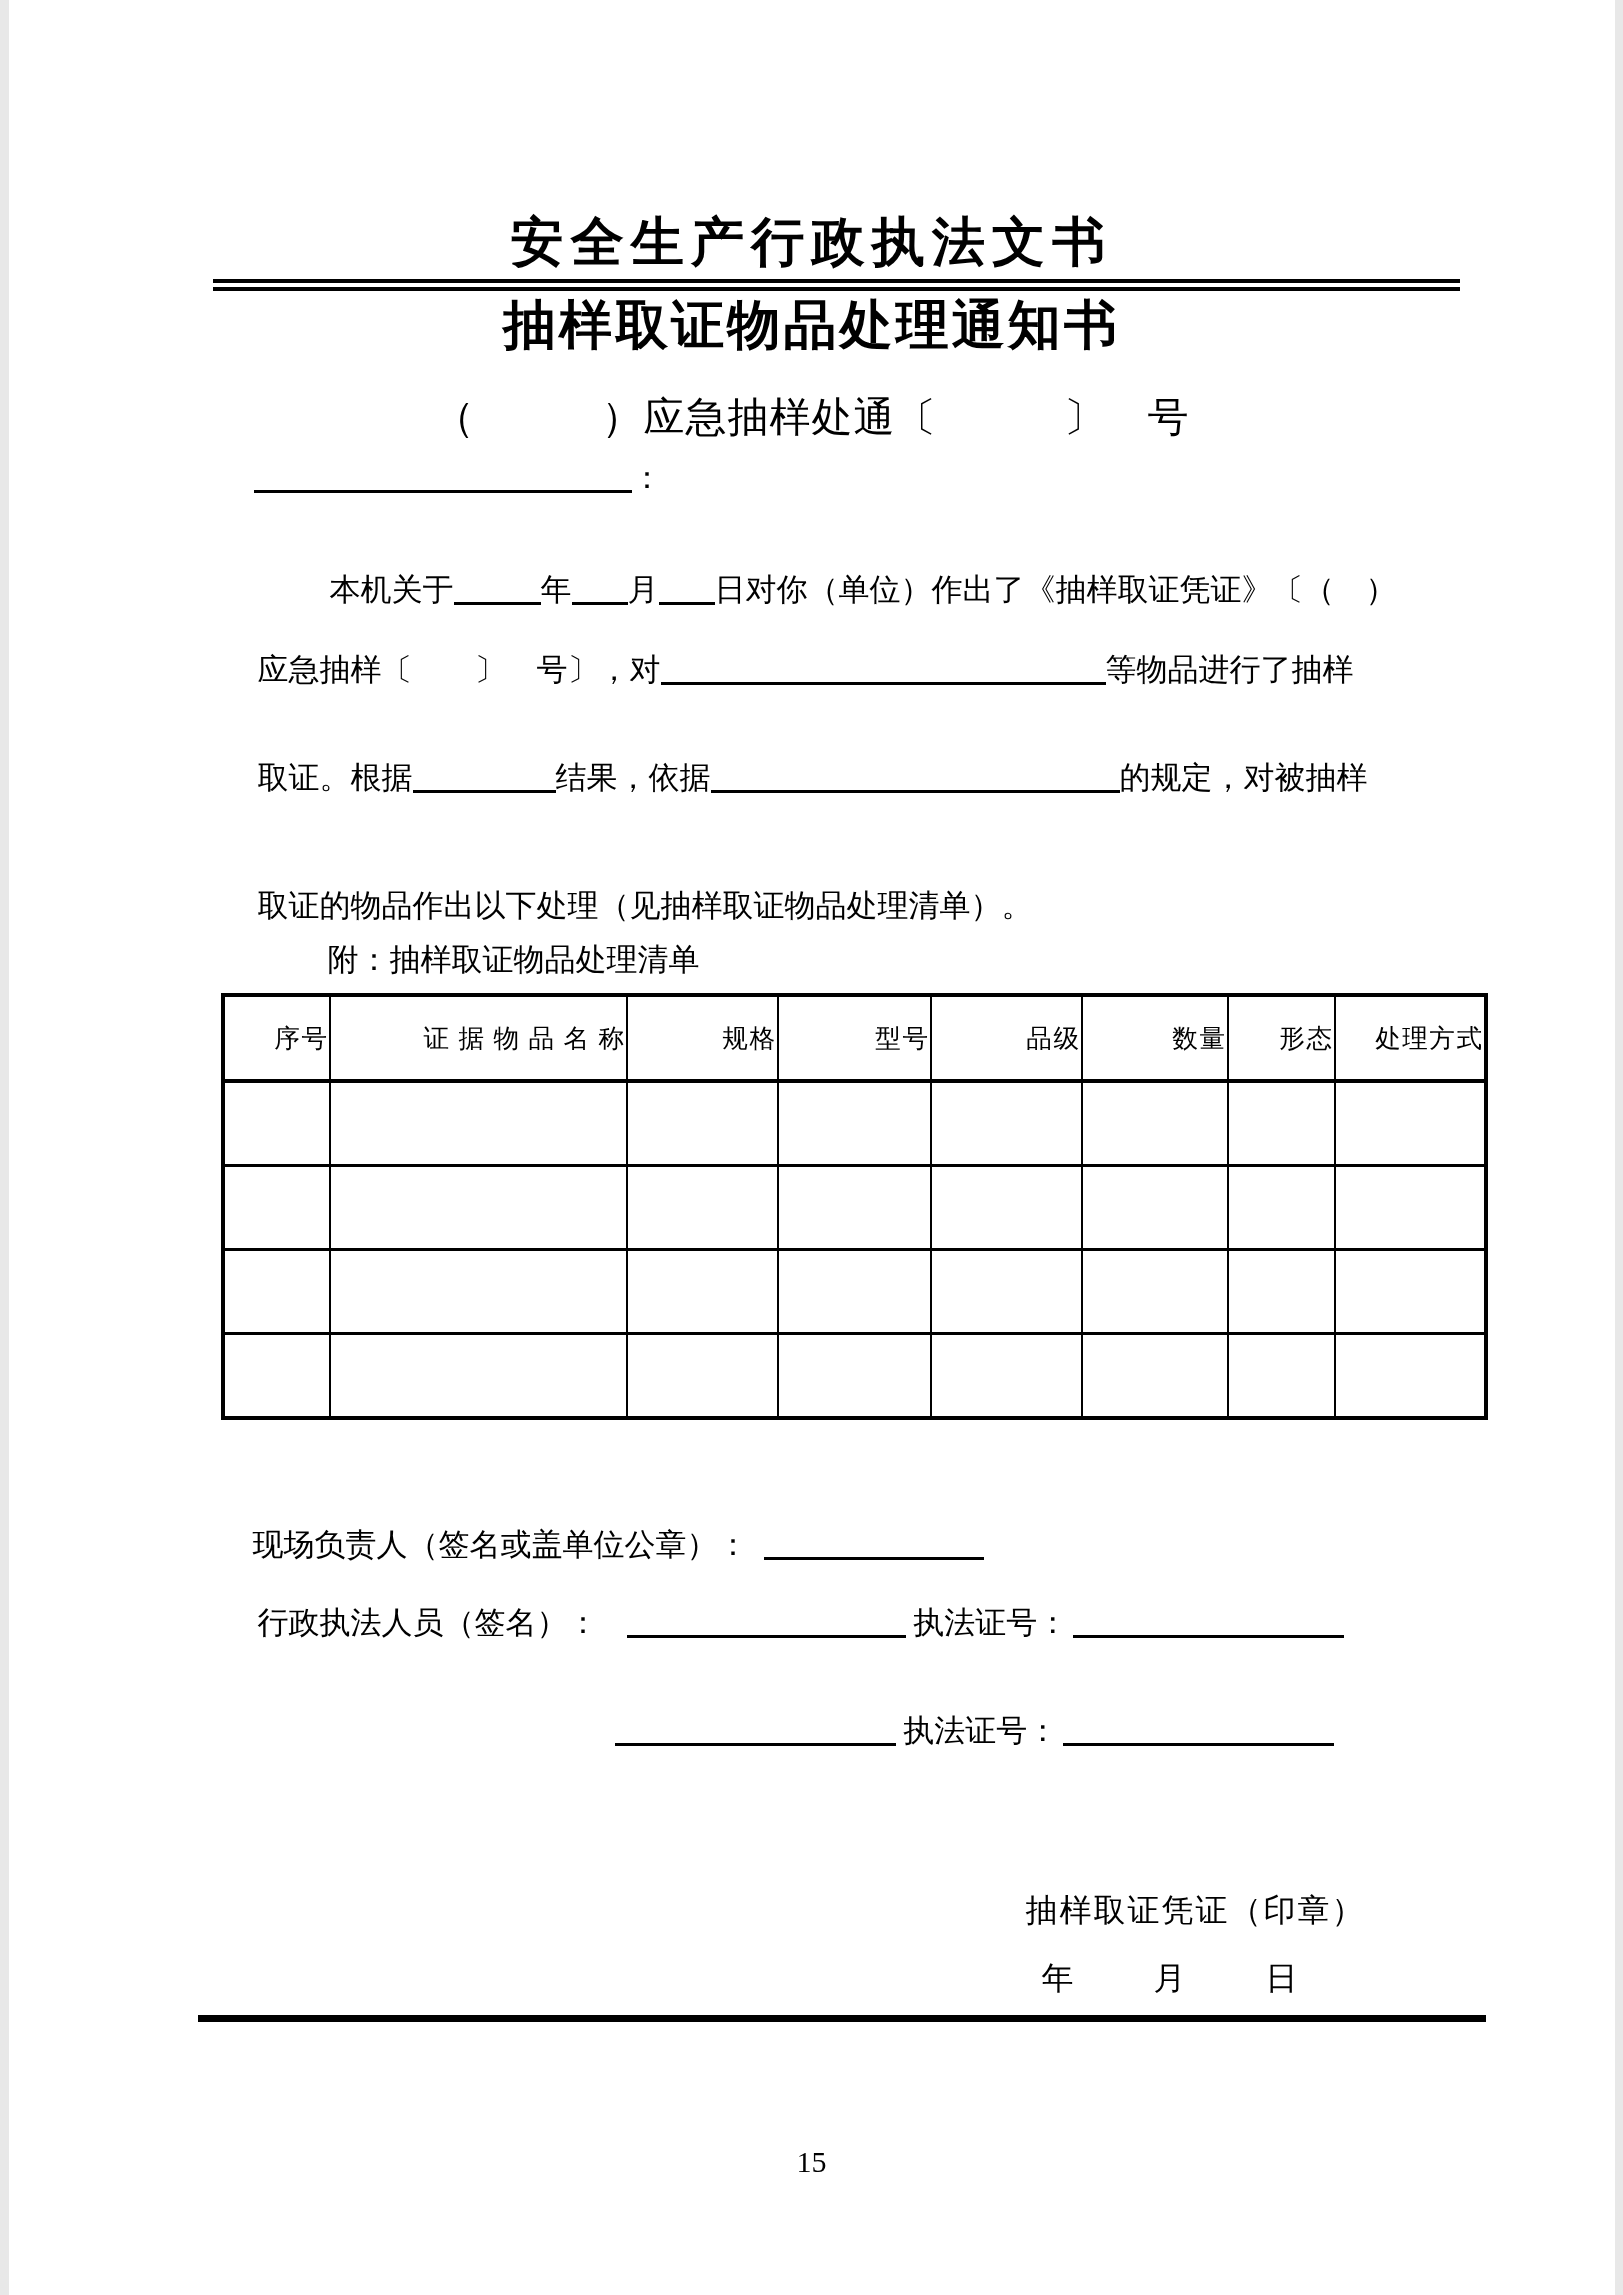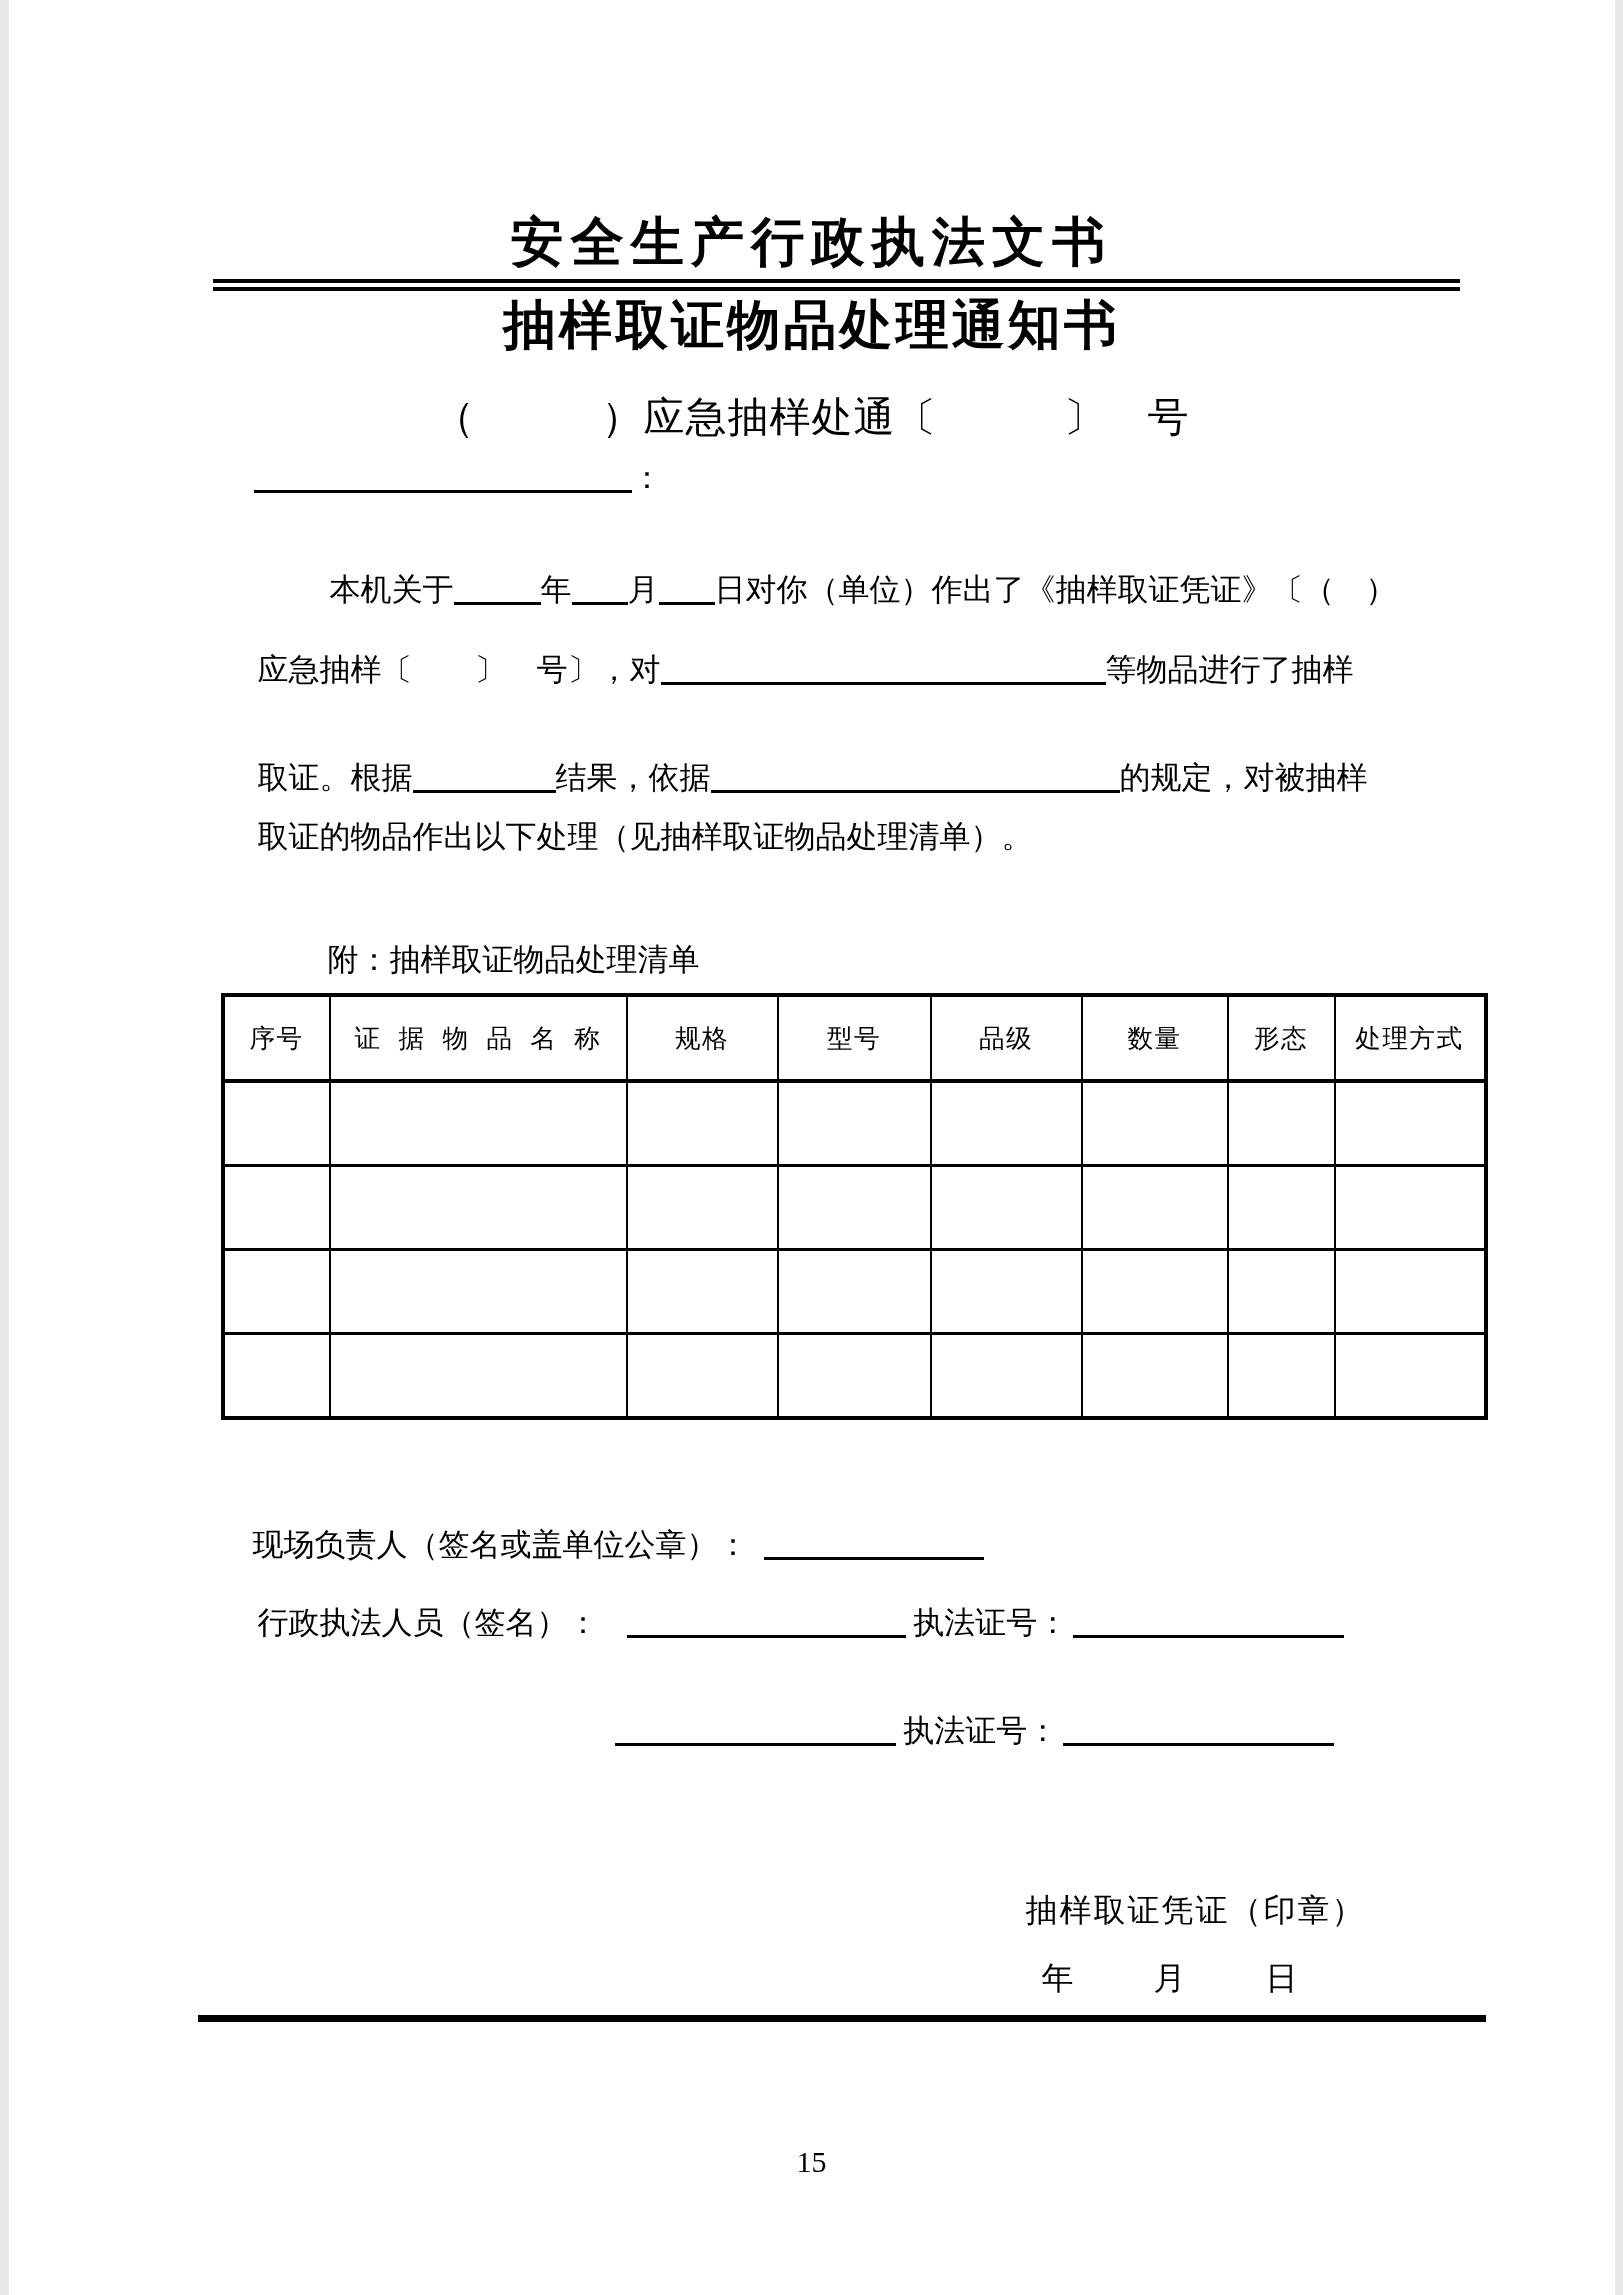--- a/index.html
+++ b/index.html
@@ -57,43 +57,42 @@
     display:inline-block;
     height:22.5px;
     border-bottom:3.1px solid #000;
     vertical-align:-5.1px;
   }
   .gap{display:inline-block;height:5.1px;}
   .addr{top:460px;left:245px;}
   .l1{top:572px;left:249px;padding-left:72px;}
   .l2{top:652px;left:249px;}
   .l3{top:760px;left:249px;}
-  .l4{top:819px;left:249px;text-align:center;}
+  .l4{top:888px;left:249px;text-align:center;}
   .attach{top:942px;left:319px;}
   table.items{
     position:absolute;
     top:993px;
     left:212px;
     width:1263px;
     border-collapse:collapse;
     table-layout:fixed;
     border:4.1px solid #000;
   }
   table.items th{
     border:2px solid #000;
     border-top:4.1px solid #000;
     border-bottom:4.1px solid #000;
     height:82px;
     font-size:25.6px;
     font-weight:normal;
     letter-spacing:1.5px;
-    text-align:center;
+    text-align:right;
     vertical-align:middle;
     padding:0;
-    font-family:Liberation Mono, monospace;
   }
   table.items td{
     border:2px solid #000;
     border-top:3.6px solid #000;
     border-bottom:3.6px solid #000;
     height:81px;
     padding:0;
   }
   .sigA{top:1527px;left:244px;}
   .sigB{top:1605px;left:249px;}

